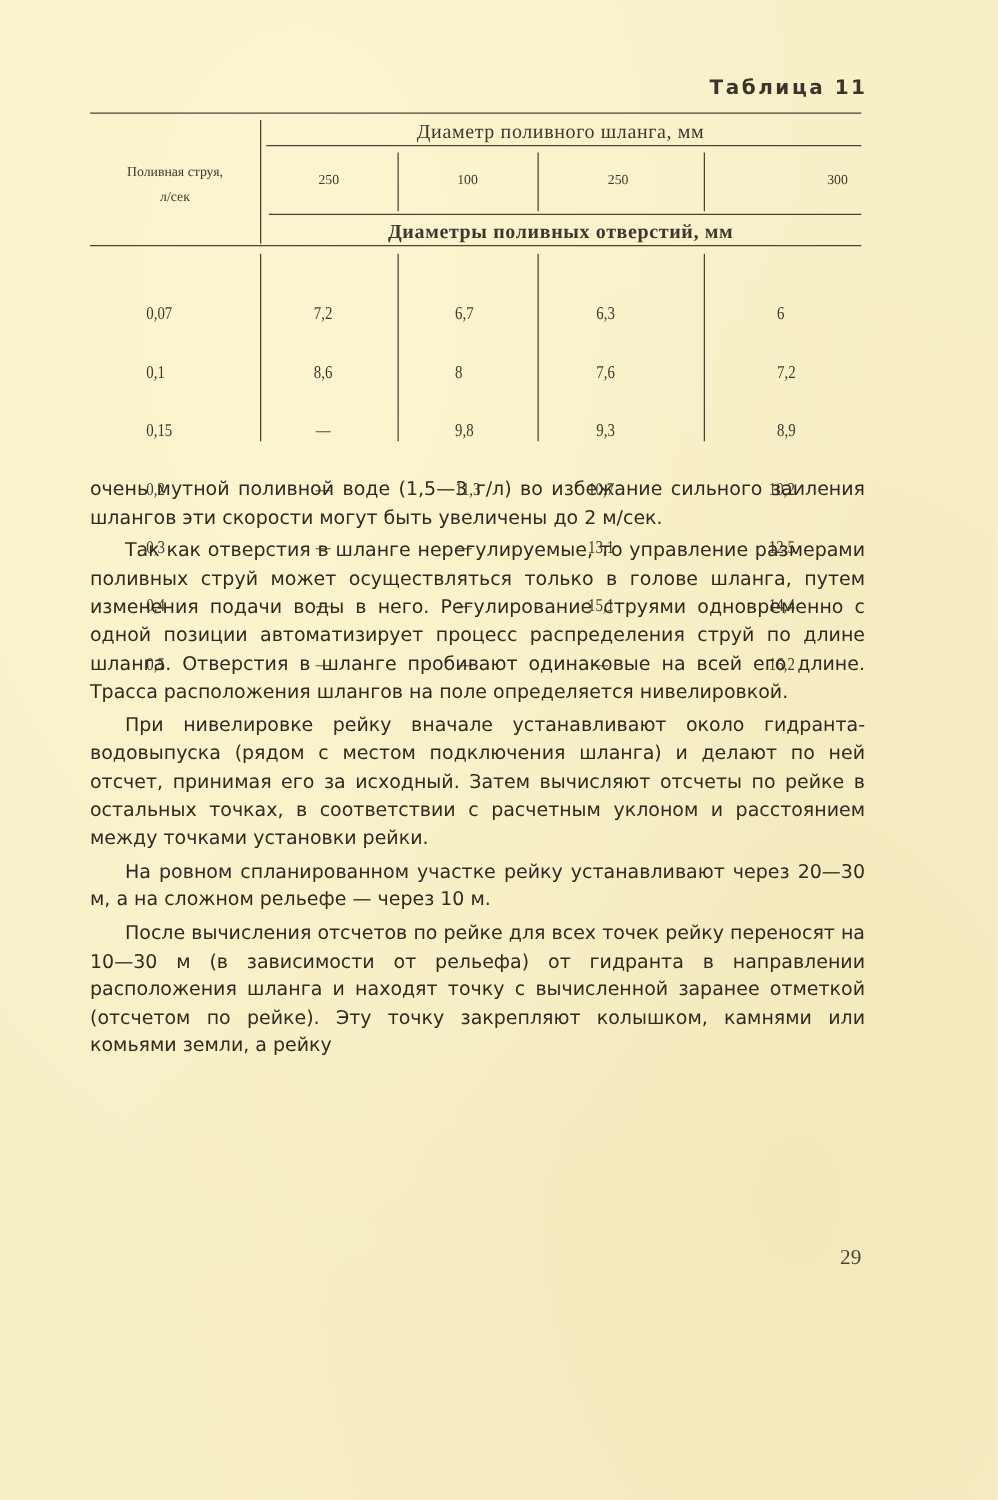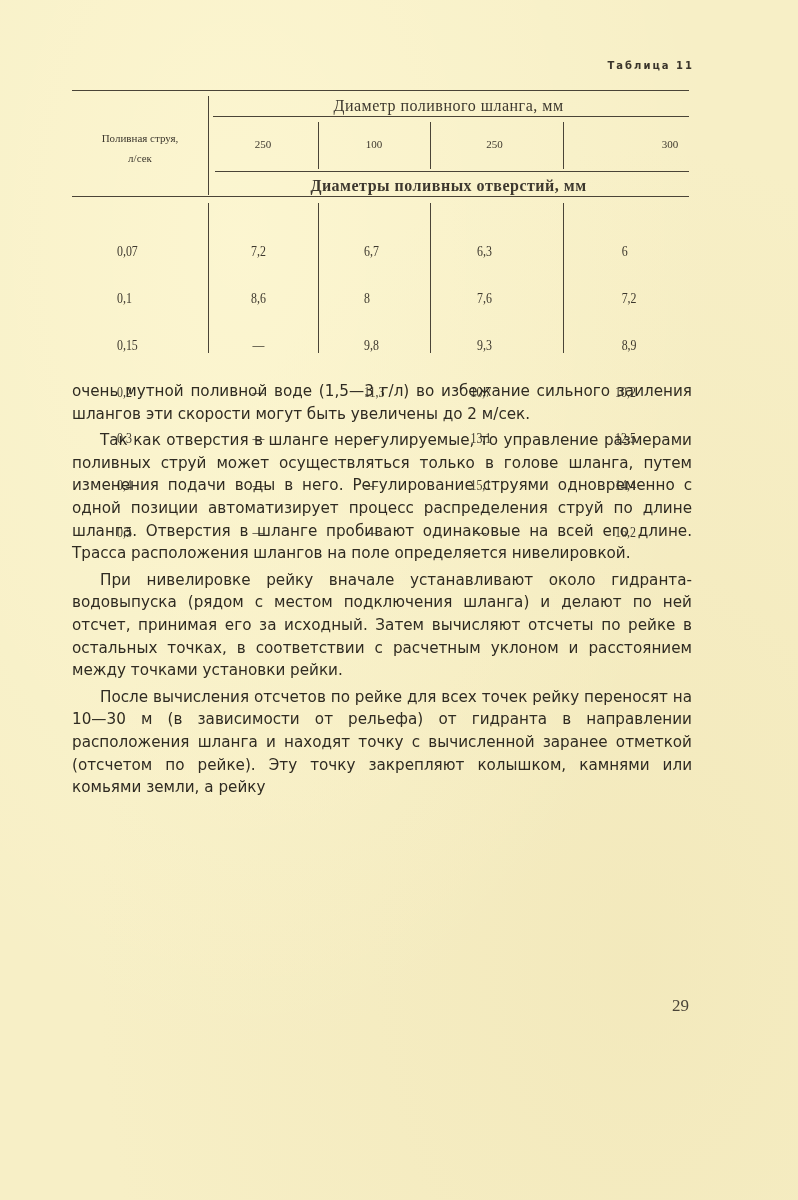--- a/index.html
+++ b/index.html
@@ -13,21 +13,21 @@
     .page {
       position: absolute; left: 0; top: 0; width: 798px; height: 1200px;
       background:
         radial-gradient(ellipse at 30% 20%, rgba(255,250,215,0.6), transparent 60%),
         radial-gradient(ellipse at 80% 80%, rgba(235,222,170,0.35), transparent 60%),
         #f7efc6;
     }
     .table-caption {
       position: absolute; top: 60px; right: 104px;
       font-family: "DejaVu Sans", sans-serif;
-      font-size: 10px; font-weight: bold;
+      font-size: 16px; font-weight: bold;
       letter-spacing: 2px;
       color: #3a352b;
     }
     
     .hline { position: absolute; height: 0; border-top: 1.6px solid #4a4437; }
     .vline { position: absolute; width: 0; border-left: 1.2px solid #4a4437; }
     .cell {
       position: absolute;
       font-family: "Liberation Serif", serif;
       color: #3d382e;
@@ -142,17 +142,18 @@
       <div style="margin-left:-6px;">12,5</div>
       <div style="margin-left:-6px;">14,4</div>
       <div style="margin-left:-6px;">16,2</div>
     </div>
   </div>
 
   <div class="body-text">
     <p class="cont">очень мутной поливной воде (1,5—3 г/л) во избежание сильного заиления шлангов эти скорости могут быть увеличены до 2 м/сек.</p>
     <p class="gap">Так как отверстия в шланге нерегулируемые, то управление размерами поливных струй может осуществляться только в голове шланга, путем изменения подачи воды в него. Регулирование струями одновременно с одной позиции автоматизирует процесс распределения струй по длине шланга. Отверстия в шланге пробивают одинаковые на всей его длине. Трасса расположения шлангов на поле определяется нивелировкой.</p>
     <p class="gap">При нивелировке рейку вначале устанавливают около гидранта-водовыпуска (рядом с местом подключения шланга) и делают по ней отсчет, принимая его за исходный. Затем вычисляют отсчеты по рейке в остальных точках, в соответствии с расчетным уклоном и расстоянием между точками установки рейки.</p>
+    <p class="gap">На ровном спланированном участке рейку устанавливают через 20—30 м, а на сложном рельефе — через 10 м.</p>
     <p class="gap">После вычисления отсчетов по рейке для всех точек рейку переносят на 10—30 м (в зависимости от рельефа) от гидранта в направлении расположения шланга и находят точку с вычисленной заранее отметкой (отсчетом по рейке). Эту точку закрепляют колышком, камнями или комьями земли, а рейку</p>
   </div>
 
   <div class="page-number">29</div>
 </div>
 
 </body></html>

